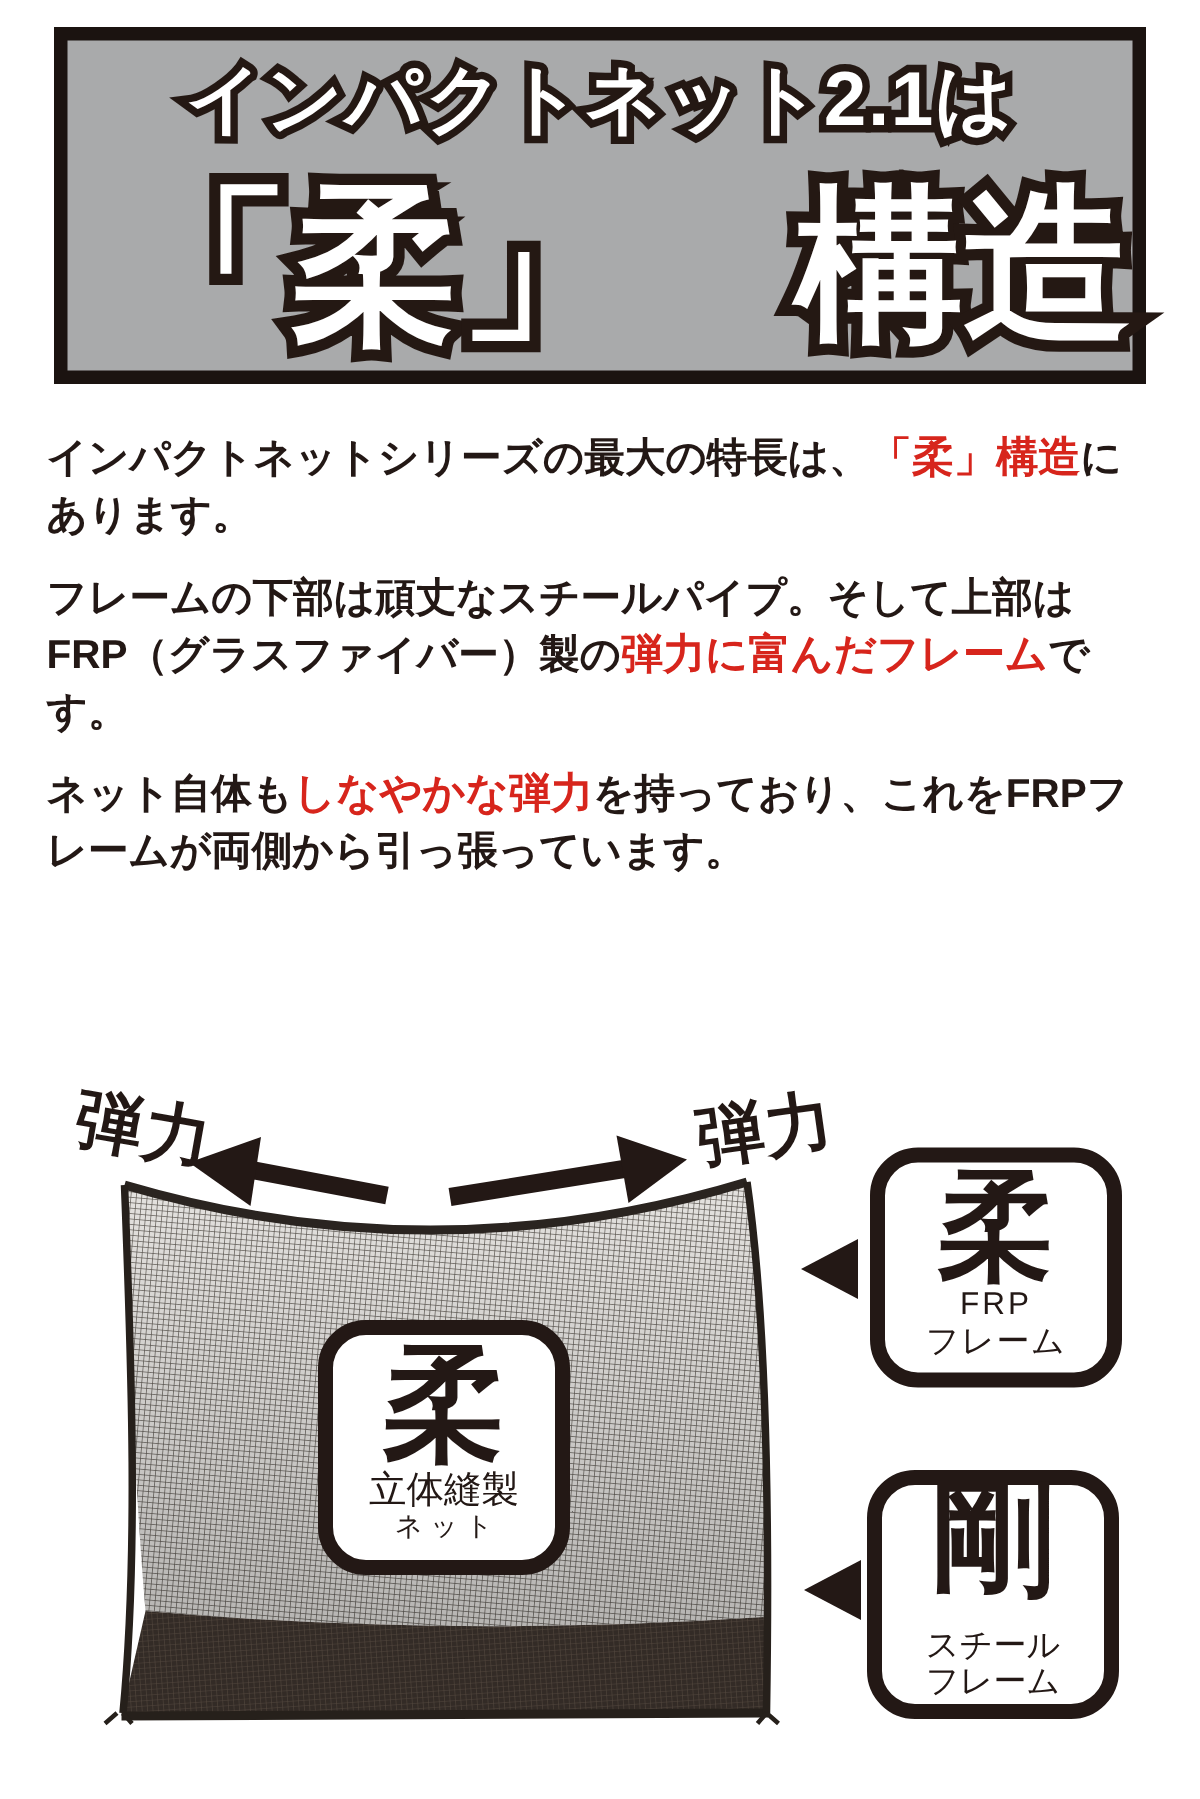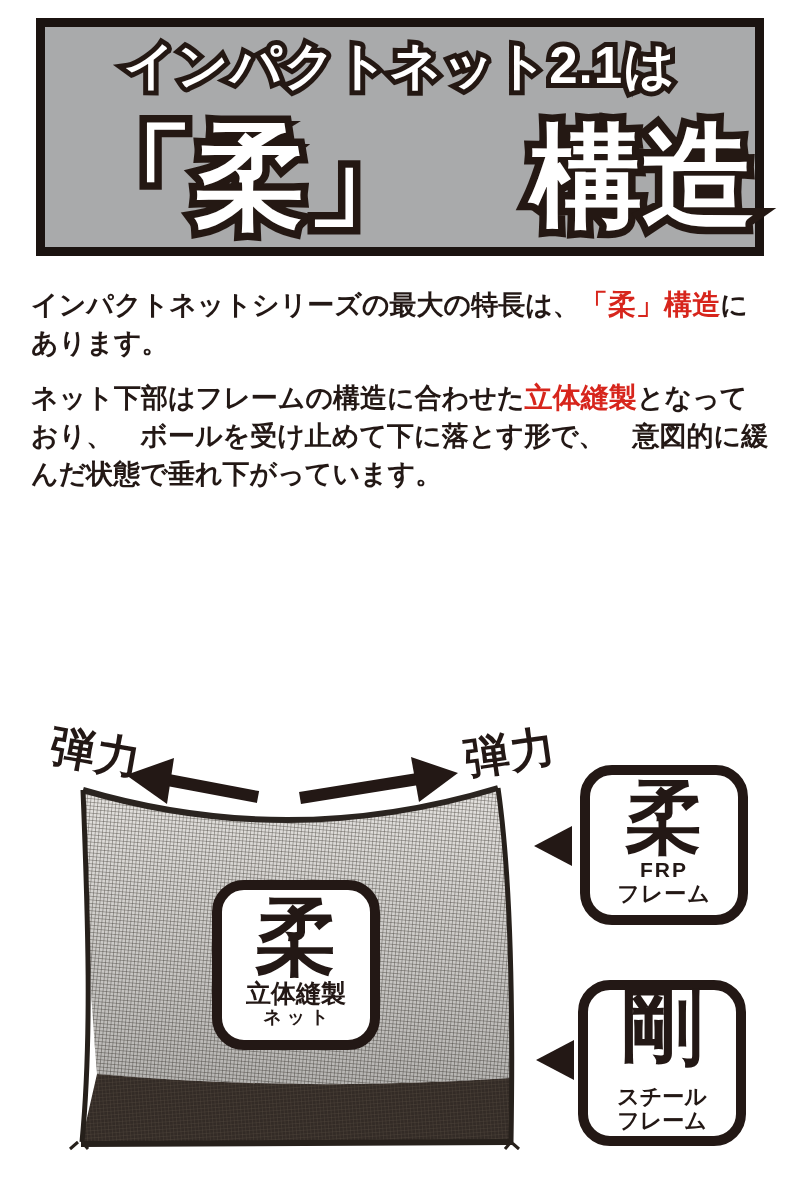--- a/index.html
+++ b/index.html
@@ -55,21 +55,21 @@
   }
   .force-left{left:50px;top:12px;transform:rotate(10deg);}
   .force-right{left:464px;top:12px;transform:rotate(-8deg);}
 
   .badge{
     position:absolute;background:#fff;border:10px solid var(--ink);
     border-radius:32px;display:flex;flex-direction:column;align-items:center;
     justify-content:center;text-align:center;color:var(--ink);
   }
   .badge .kanji{font-weight:900;line-height:0.95;}
-  .badge .sub{font-weight:700;line-height:1.1;}
+  .badge .sub{font-weight:400;line-height:1.1;}
   .badge-net{left:212px;top:162px;width:168px;height:170px;z-index:3;}
   .badge-net .kanji{font-size:82px;margin-top:-4px;}
   .badge-net .sub1{font-size:25px;margin-top:4px;}
   .badge-net .sub2{font-size:18px;letter-spacing:5px;margin-right:-5px;}
   .badge-frp{left:580px;top:47px;width:168px;height:160px;}
   .badge-frp .kanji{font-size:78px;margin-top:-4px;}
   .badge-frp .sub1{font-size:21px;letter-spacing:2px;margin-top:4px;}
   .badge-frp .sub2{font-size:22px;letter-spacing:1px;}
   .badge-steel{left:578px;top:262px;width:168px;height:166px;}
   .badge-steel .kanji{font-size:82px;margin-top:-4px;}
@@ -93,21 +93,22 @@
     <span class="fill">インパクトネット2.1は</span>
   </div>
   <div class="ol line2">
     <span class="stroke">「柔」　構造</span>
     <span class="fill">「柔」　構造</span>
   </div>
 </div>
 
 <div class="copy">
     <p><span>インパクトネットシリーズの最大の特長は、</span><span class="red">「柔」構造</span><span>にあります。</span></p>
-    <p><span>ネット下部はフレームの構造に合わせた</span><span class="red">立体縫製</span><span>となっており、　ボールを受け止めて下に落とす形で、　意図的に緩んだ状態で垂れ下がっています。</span></p>
+    <p><span>フレームの下部は頑丈なスチールパイプ。そして上部は FRP（グラスファイバー）製の</span><span class="red">弾力に富んだフレーム</span><span>です。</span></p>
+    <p><span>ネット自体も</span><span class="red">しなやかな弾力</span><span>を持っており、これをFRPフレームが両側から引っ張っています。</span></p>
   </div>
 
 <div class="diagram">
 
   <svg class="net-svg" width="560" height="481" viewBox="0 0 560 481">
     <defs>
       <pattern id="mesh" width="3.6" height="3.6" patternUnits="userSpaceOnUse" patternTransform="rotate(5)">
         <rect width="3.6" height="3.6" fill="#e4e2df"></rect>
         <path d="M0 0H3.6M0 0V3.6" stroke="#5d5852" stroke-width="0.9"></path>
       </pattern>

